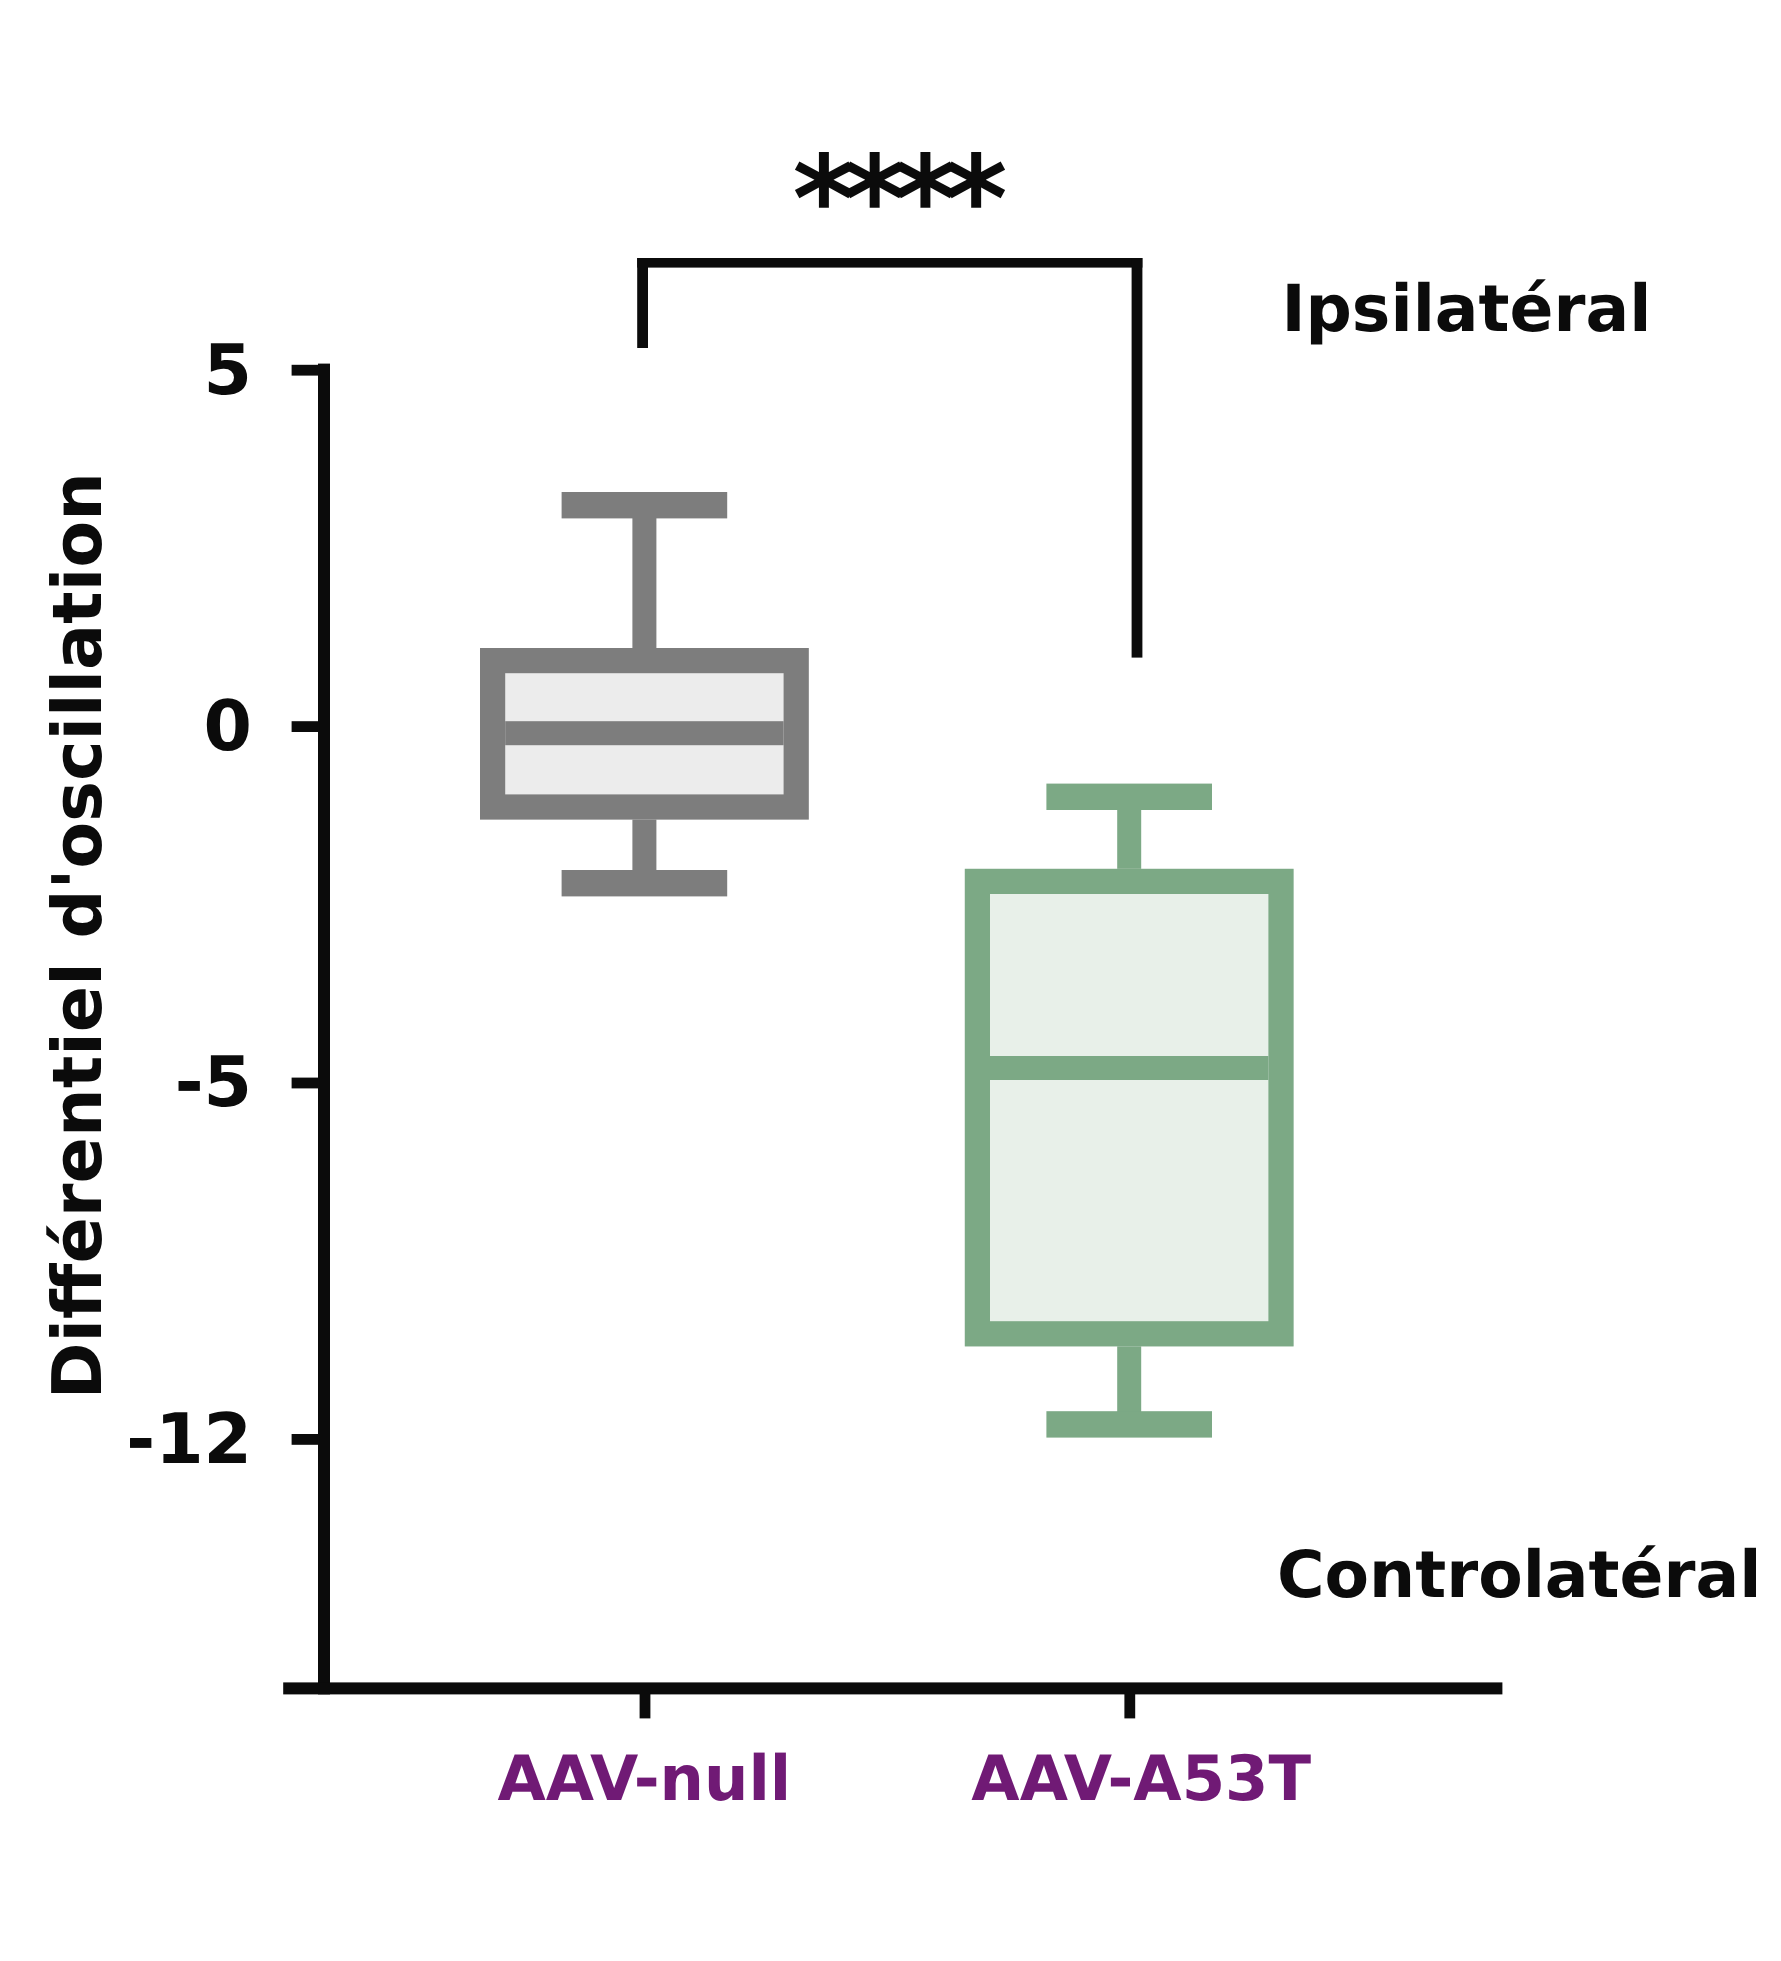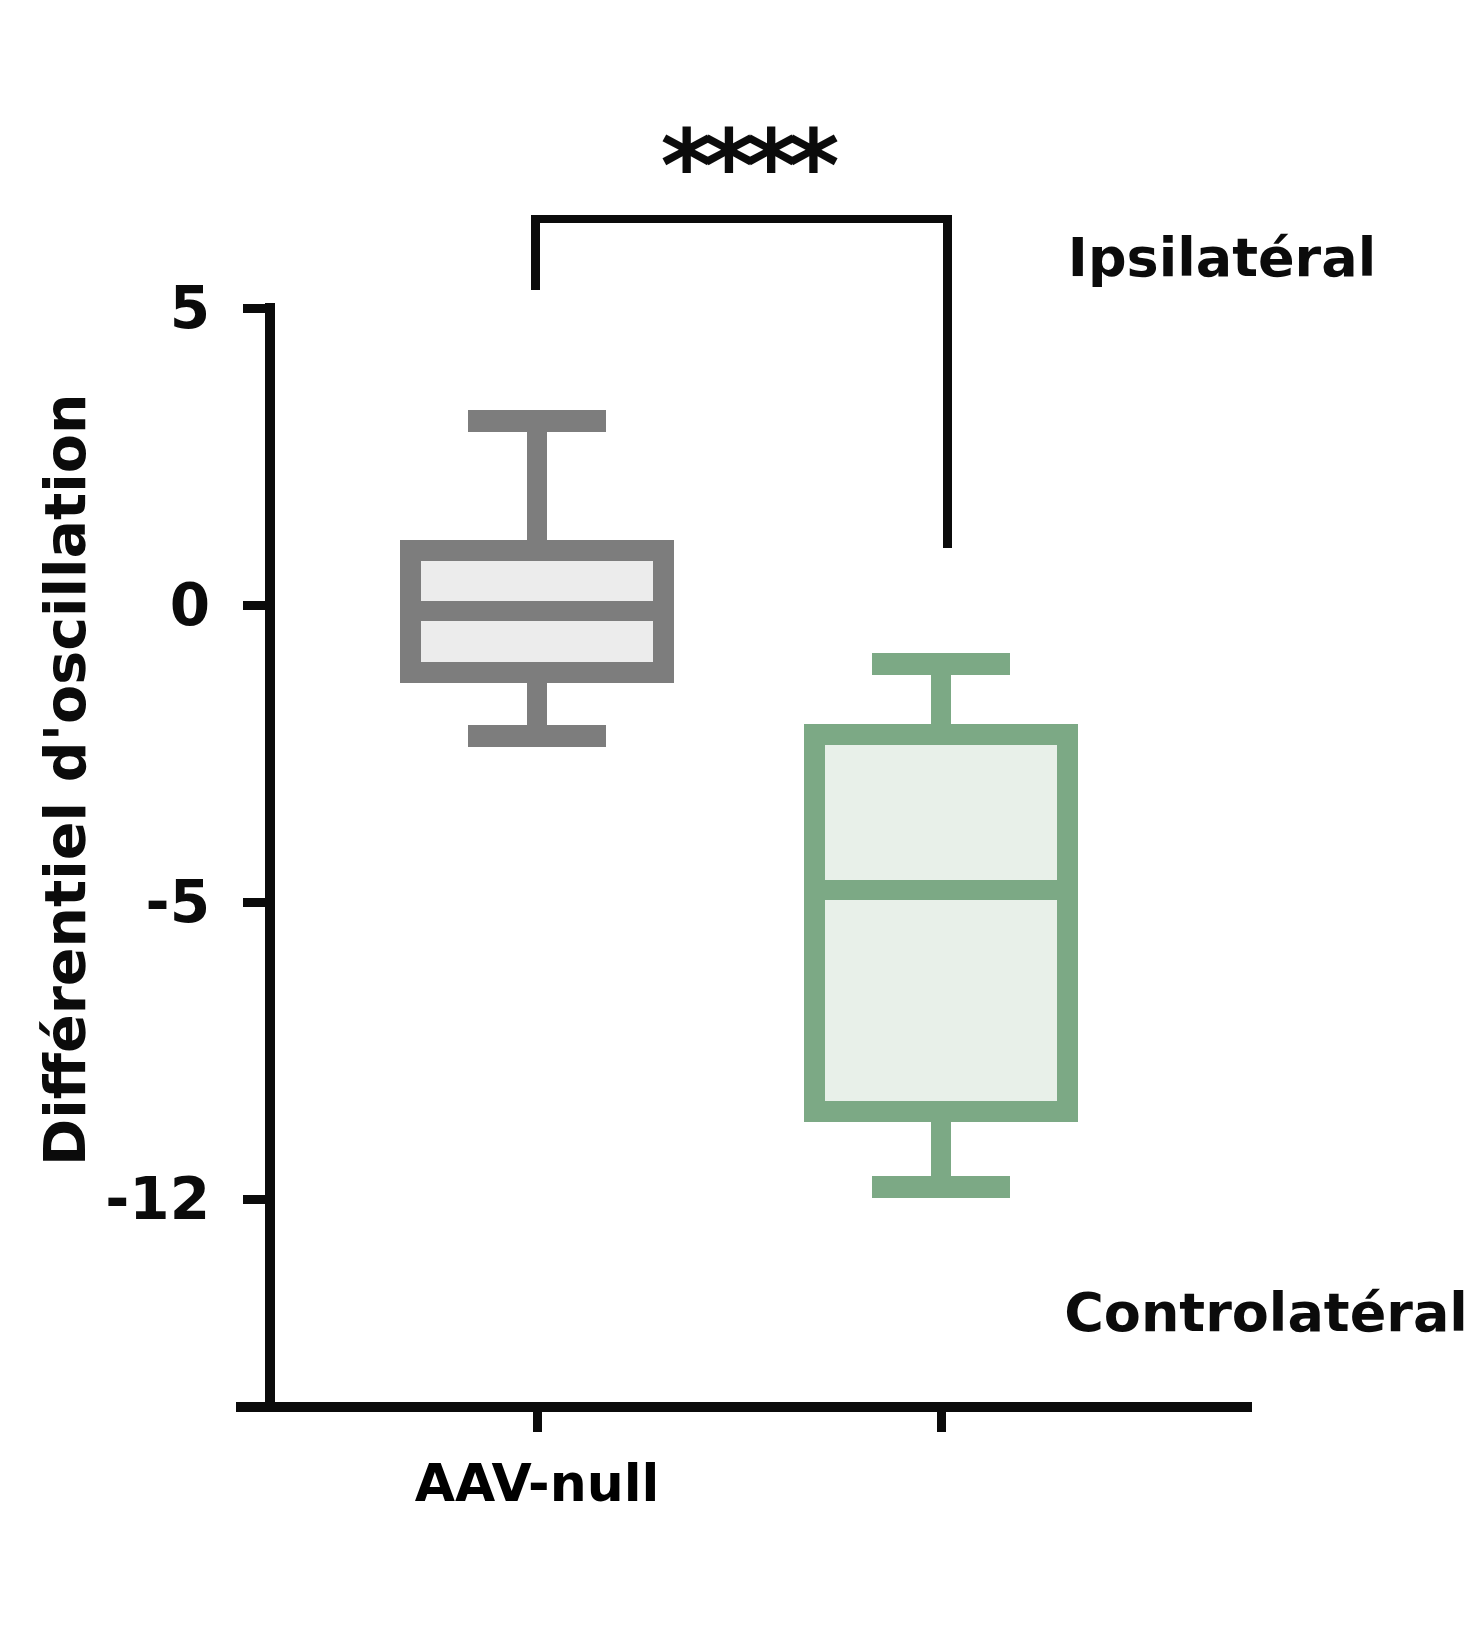--- a/index.html
+++ b/index.html
@@ -28,21 +28,21 @@
   }
   .cat-label {
     position: absolute;
     width: 420px;
     top: 1448px;
     height: 70px;
     line-height: 70px;
     text-align: center;
     font-size: 52px;
     font-weight: 700;
-    color: #000000;
+    color: #701a75;
   }
   .side-label {
     position: absolute;
     width: 560px;
     height: 70px;
     line-height: 70px;
     text-align: center;
     font-size: 54px;
     font-weight: 700;
     color: #0b0b0b;
@@ -98,20 +98,21 @@
 
   <div class="ytick-label" style="top: 270px;">5</div>
   <div class="ytick-label" style="top: 567px;">0</div>
   <div class="ytick-label" style="top: 864px;">-5</div>
   <div class="ytick-label" style="top: 1161px;">-12</div>
 
   <div class="abs tick-mark" style="left: 533px; top: 1410px; width: 9px; height: 22px;"></div>
   <div class="abs tick-mark" style="left: 937px; top: 1410px; width: 9px; height: 22px;"></div>
 
   <div class="cat-label" style="left: 327px;">AAV-null</div>
+  <div class="cat-label" style="left: 741px;">AAV-A53T</div>
 
   <div>
     <div class="series-piece" style="left: 527px; top: 421px; width: 20px; height: 123px; background: rgb(125, 125, 125);"></div>
     <div class="series-piece" style="left: 527px; top: 678px; width: 20px; height: 57px; background: rgb(125, 125, 125);"></div>
     <div class="series-piece" style="left: 468px; top: 410px; width: 138px; height: 22px; background: rgb(125, 125, 125);"></div>
     <div class="series-piece" style="left: 468px; top: 725px; width: 138px; height: 22px; background: rgb(125, 125, 125);"></div>
     <div class="series-piece box-rect" style="left: 400px; top: 540px; width: 274px; height: 143px; background: rgb(236, 236, 236); border: 21px solid rgb(125, 125, 125);"></div>
     <div class="series-piece" style="left: 421px; top: 601px; width: 232px; height: 20px; background: rgb(125, 125, 125);"></div>
   </div>
 

